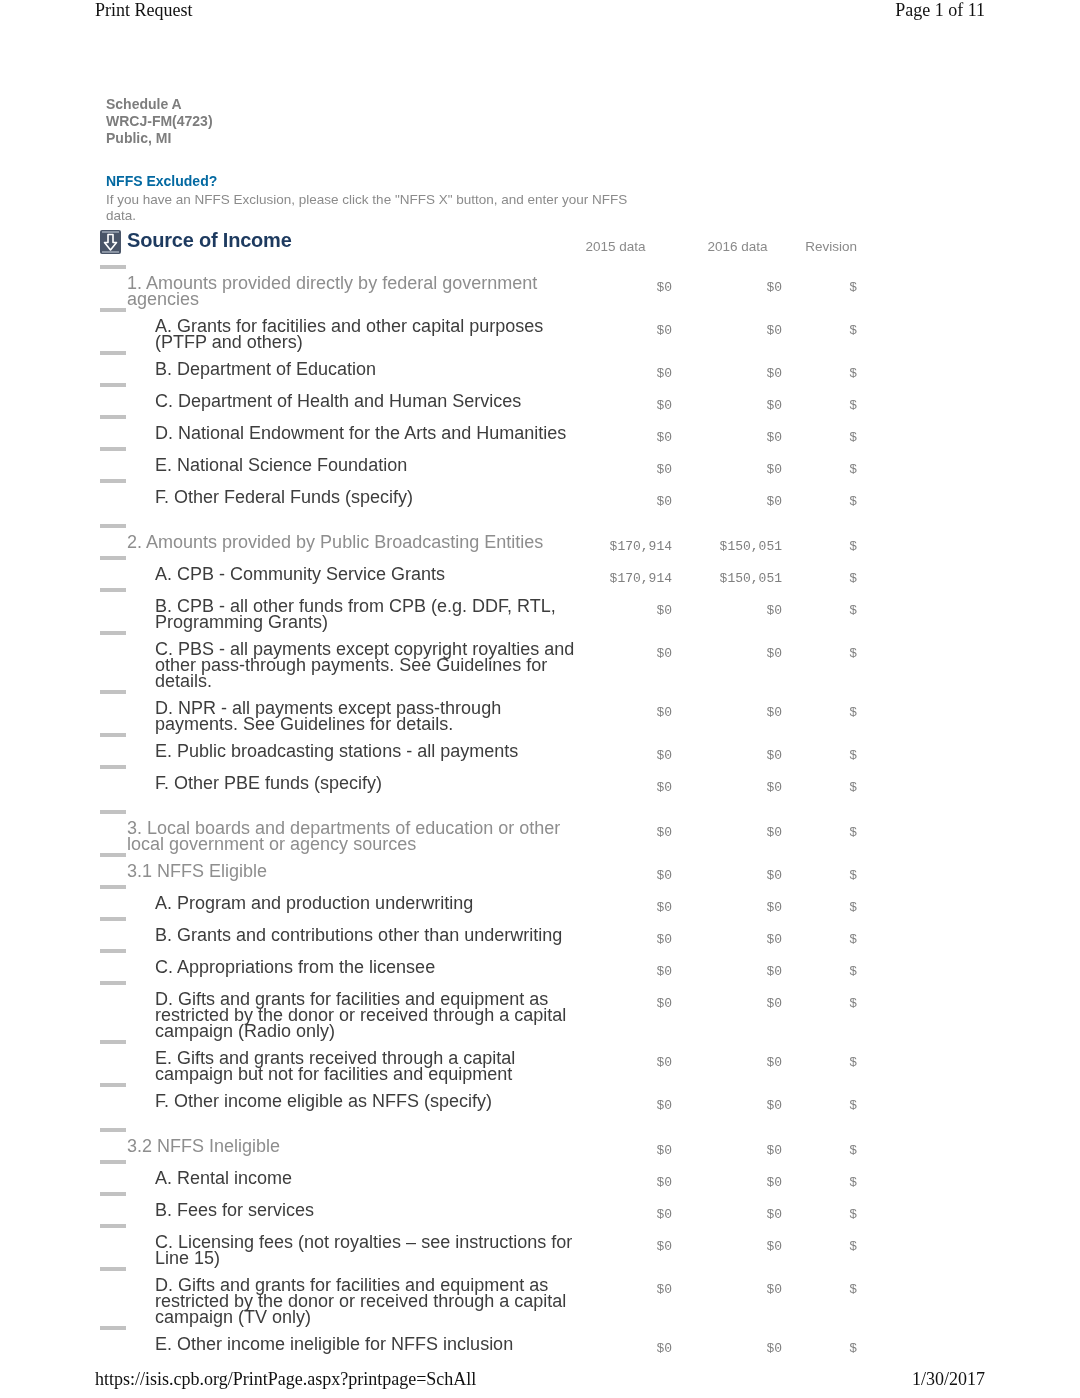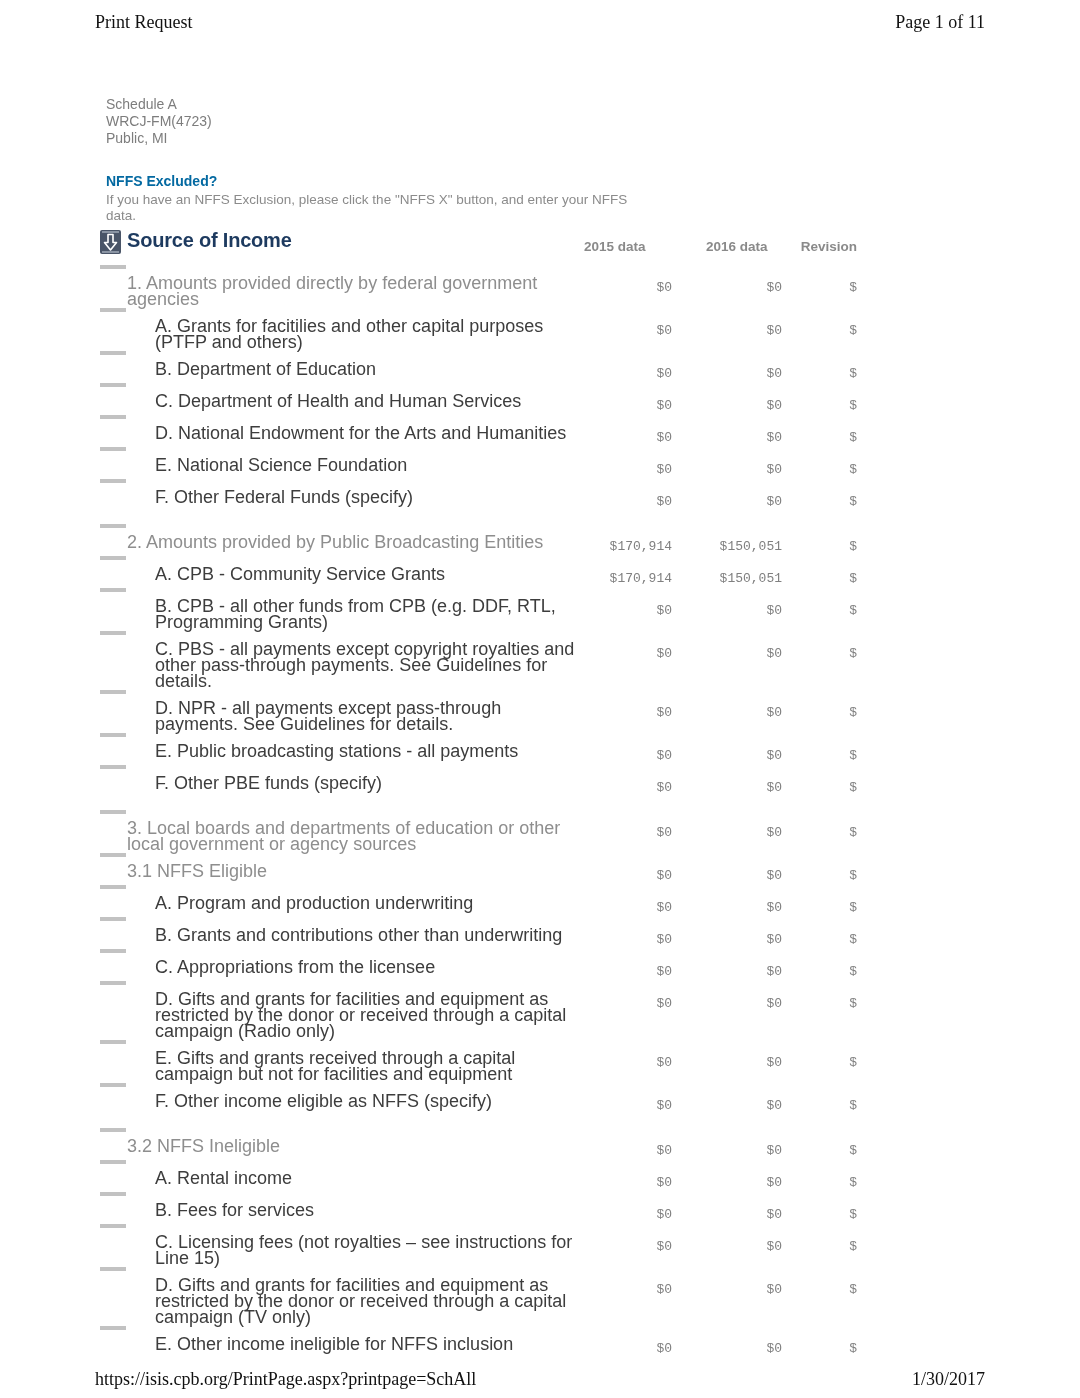--- a/index.html
+++ b/index.html
@@ -11,47 +11,47 @@
     font-family:"Liberation Sans", sans-serif;
     overflow:hidden;
   }
   
   .print-hf {
     position:absolute; left:95px; right:95px;
     display:flex; justify-content:space-between;
     font-family:"Liberation Serif", serif;
     font-size:18px; color:#111;
   }
-  .print-header { top:12px; }
+  .print-header { top:0; }
   .print-footer { bottom:8px; }
 
   
   .station-block {
     position:absolute; top:96px; left:106px;
-    font-size:14px; font-weight:normal; color:#7d7d7d;
+    font-size:14px; font-weight:bold; color:#7d7d7d;
     line-height:17px;
   }
 
   
   .nffs-block { position:absolute; top:173px; left:106px; width:545px; }
   .nffs-heading { font-size:14px; font-weight:bold; color:#0369a1; margin-bottom:3px; }
   .nffs-body { font-size:13.5px; color:#8b8b8b; line-height:15.5px; }
 
   
   .income-table { position:absolute; top:228px; left:100px; width:757px; }
   .thead { display:flex; align-items:flex-start; margin-bottom:9px;gap:20px; }
   .title-box { width:472px; display:flex; align-items:flex-start; }
   .dl-icon { width:21px; height:26px; flex:none; margin-top:2px; }
   .table-title {
     margin-left:6px;
     font-size:20px; font-weight:bold; color:#1d3a5f;
     line-height:25px; letter-spacing:-0.2px;
   }
   .col-head {
-    text-align:right; font-weight:bold; color:#8a8a8a;
+    text-align:right; font-weight:normal; color:#8a8a8a;
     font-size:13.5px; padding-top:11px; line-height:16px;
   }
   .col-2015 { width:95px; }
   .col-2016 { width:110px; }
   .col-rev  { width:75px; }
 
   .row { position:relative; display:flex; align-items:flex-start;
          padding-top:10px; margin-bottom:1px; }
   .row.gap { margin-top:14px; }
   .dash { position:absolute; left:0; top:0; width:26px; height:4px; background:#c2c2c2; }

